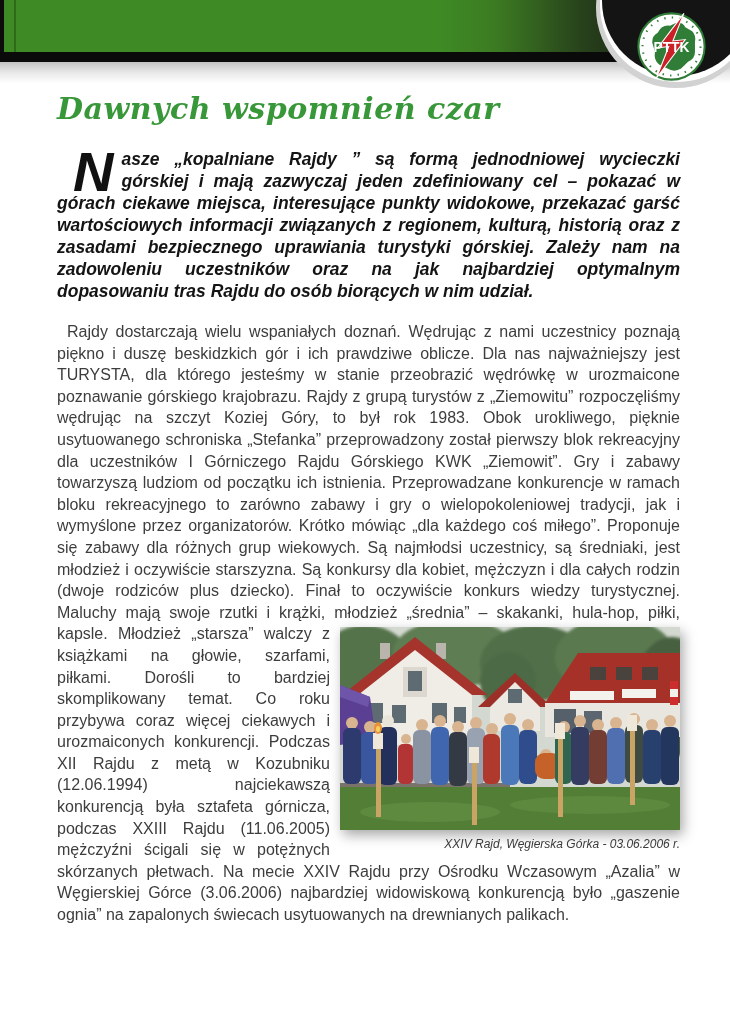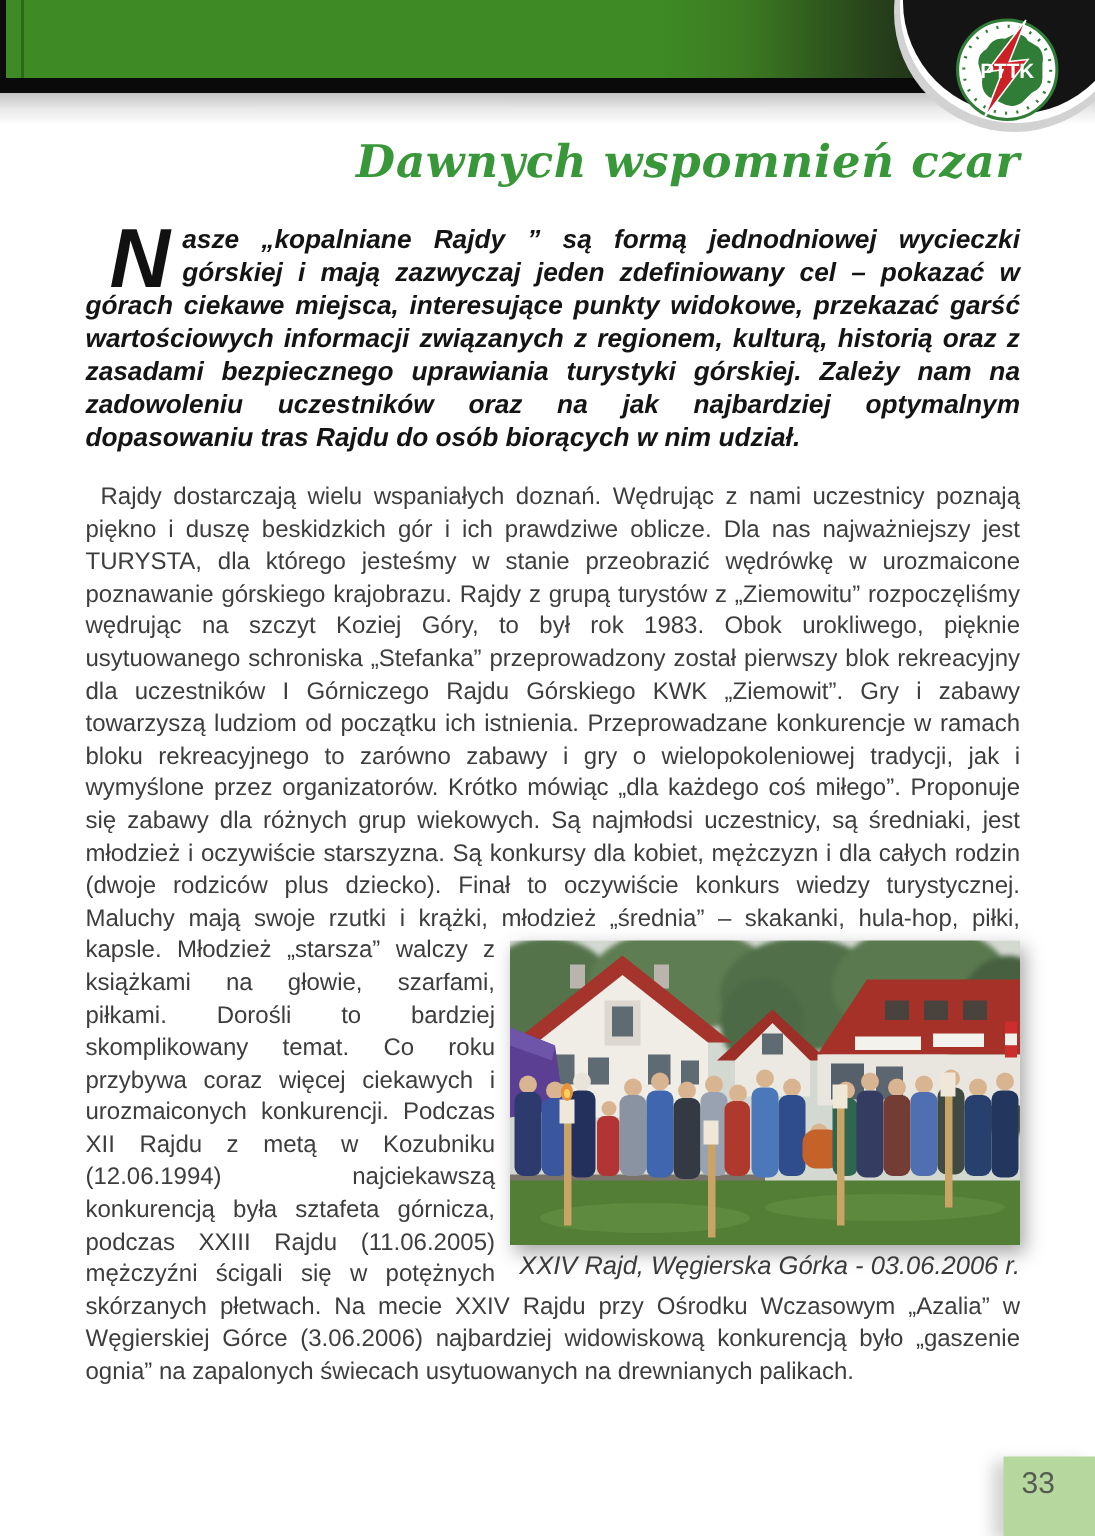--- a/index.html
+++ b/index.html
@@ -23,34 +23,34 @@
     background:#ffffff;z-index:3;}
   .bump-black{position:absolute;top:-74px;right:-22px;width:150px;height:150px;border-radius:50%;
     background:#141414;z-index:4;}
   .logo{position:absolute;top:12px;right:24px;width:69px;height:69px;z-index:6;}
 
   
   .content{position:absolute;top:62px;left:0;width:730px;z-index:2;}
   .inner{margin:0 50px 0 57px;}
 
   h1.title{margin:30px 0 0 0;font-family:"DejaVu Serif",serif;font-style:italic;font-weight:bold;
-    font-size:30px;line-height:34px;color:#389738;letter-spacing:0.5px;text-align:right;}
+    font-size:30px;line-height:34px;color:#389738;letter-spacing:0.5px;}
   h2.author{margin:3px 0 0 2px;font-family:"DejaVu Serif",serif;font-style:italic;font-weight:bold;
     font-size:20px;line-height:26px;color:#1c1c1c;}
 
   p.intro{margin:22px 0 0 0;font-weight:bold;font-style:italic;font-size:17.5px;line-height:22px;
     color:#141414;text-align:justify;}
   .dropcap{float:left;font-size:56px;line-height:41px;font-weight:bold;font-style:italic;
     margin:3px 8px 0 16px;color:#111;}
 
   p.body{margin:19px 0 0 0;font-size:16px;line-height:21.6px;color:#3d3d3d;text-align:justify;
     text-indent:10px;}
   .photo-float{float:right;width:340px;margin:4px 0 2px 10px;text-indent:0;display:block;}
   svg.photo{display:block;width:340px;height:203px;box-shadow:3px 5px 12px rgba(0,0,0,0.35);}
-  .caption{display:block;text-align:right;font-style:italic;font-weight:normal;font-size:17px;
+  .caption{display:block;text-align:right;font-style:italic;font-weight:normal;font-size:12px;
     line-height:16px;color:#3a3a3a;margin-top:6px;}
 
   
   .pagenum{position:absolute;right:0;bottom:0;width:61px;height:53px;background:#b6d89e;
     box-shadow:-8px 3px 10px rgba(0,0,0,0.18);z-index:3;}
   .pagenum span{display:block;margin:7px 0 0 12px;font-size:20px;color:#565b52;}
 </style>
 </head>
 <body>
 
@@ -235,17 +235,14 @@
               <rect x="287" y="88" width="10" height="16" fill="#efe8d8"></rect>
             </g>
           </svg>
           <span class="caption">XXIV Rajd, Węgierska Górka - 03.06.2006 r.</span>
         </span>
         <span>hula-hop, piłki, kapsle. Młodzież „starsza” walczy z książkami na głowie, szarfami, piłkami. Dorośli to bardziej skomplikowany temat. Co roku przybywa coraz więcej ciekawych i urozmaiconych konkurencji. Podczas XII Rajdu z metą w Kozubniku (12.06.1994) najciekawszą konkurencją była sztafeta górnicza, podczas XXIII Rajdu (11.06.2005) mężczyźni ścigali się w potężnych skórzanych płetwach. Na mecie XXIV Rajdu przy Ośrodku Wczasowym „Azalia” w Węgierskiej Górce (3.06.2006) najbardziej widowiskową konkurencją było „gaszenie ognia” na zapalonych świecach usytuowanych na drewnianych palikach.</span>
       </p>
     </div>
   </main>
 
-  <div class="pagenum">
-    <span>33</span>
-  </div>
 
 </div>
 
 </body></html>

